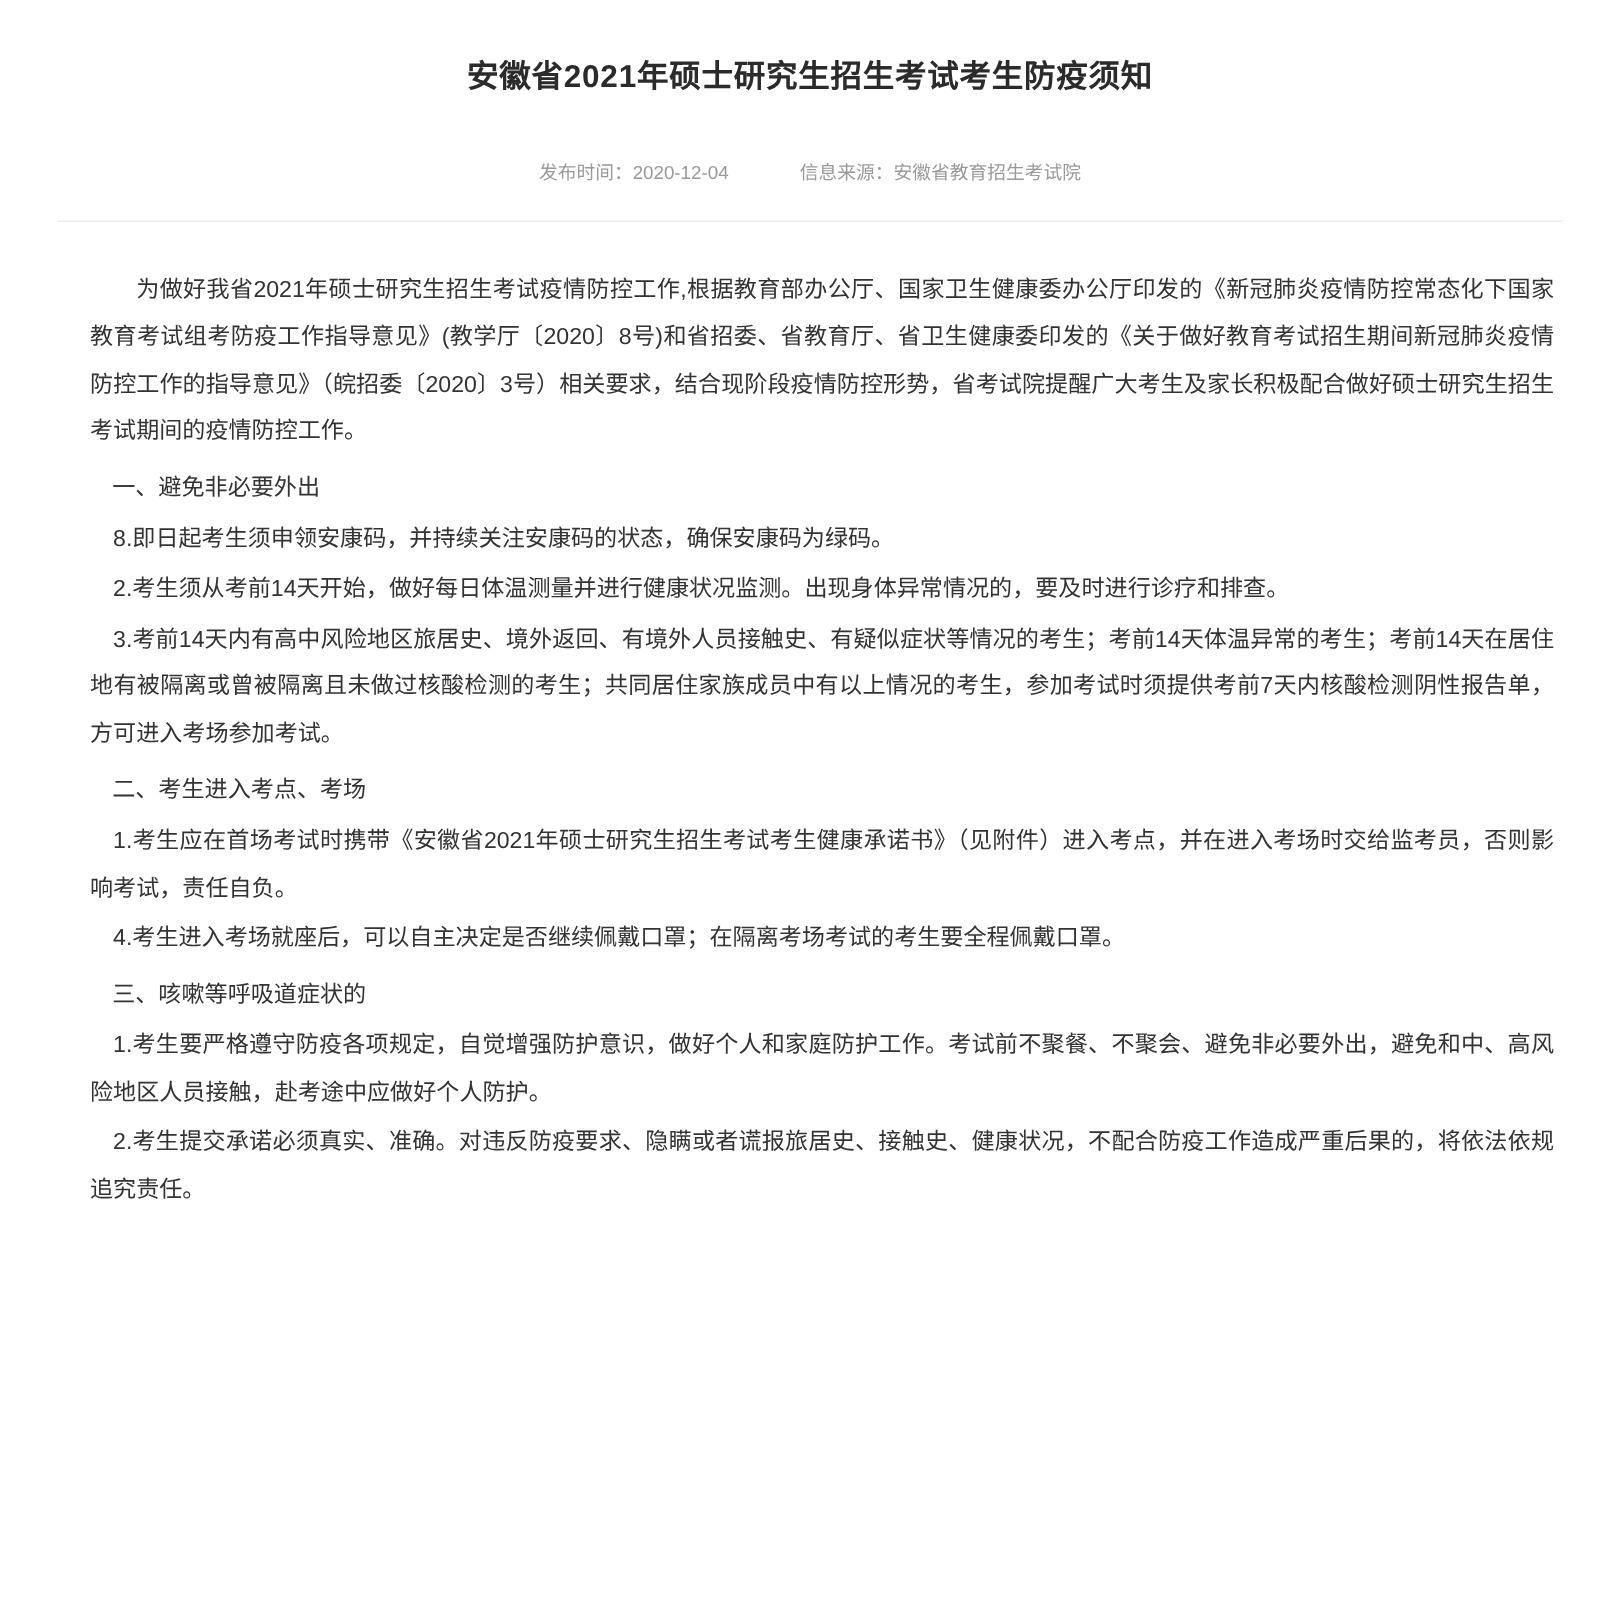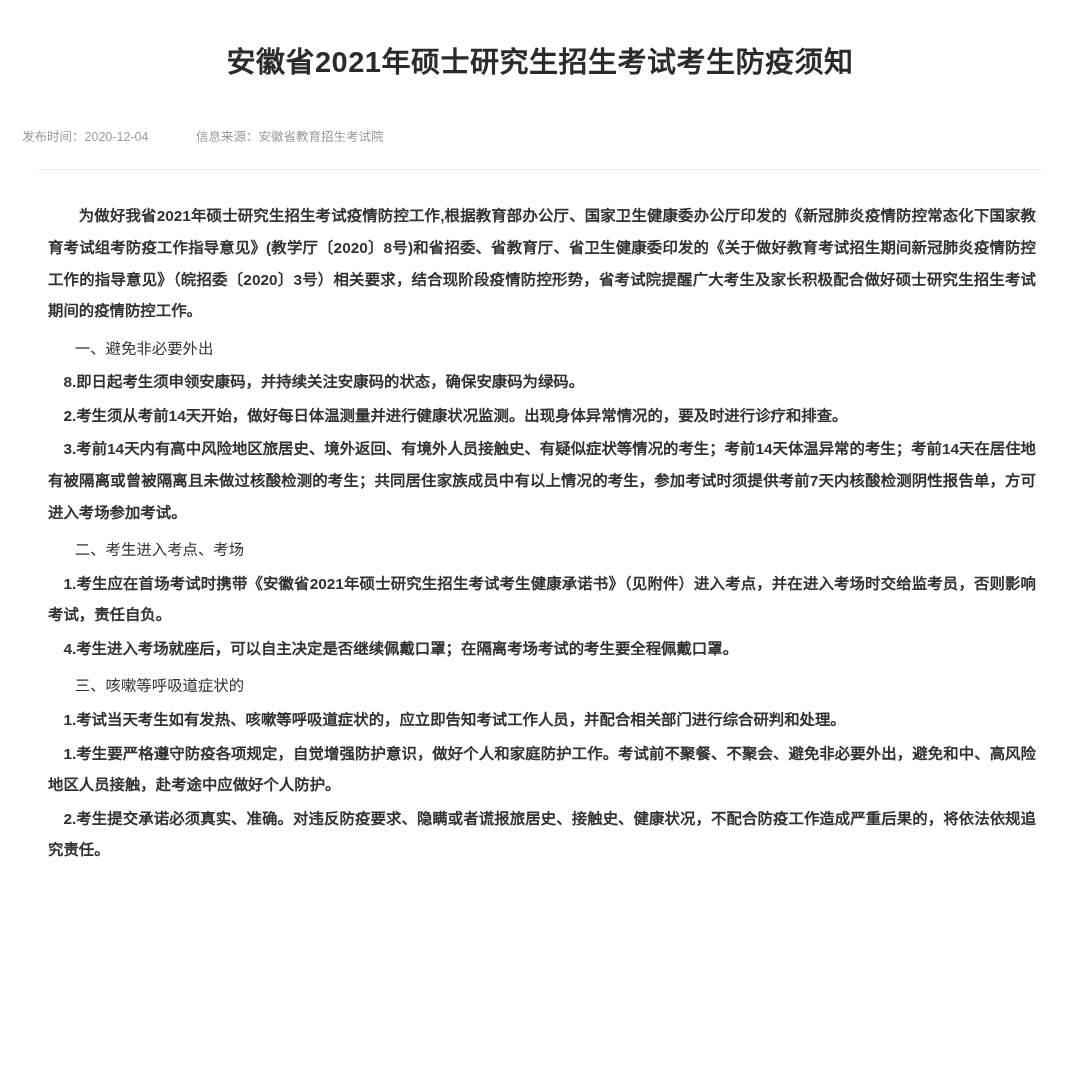--- a/index.html
+++ b/index.html
@@ -14,29 +14,30 @@
     color: #333333;
   }
   .page {
     width: 1080px;
     box-sizing: border-box;
     padding: 0 0 0 0;
     background: #ffffff;
   }
   .doc-title {
     text-align: center;
-    font-size: 29px;
+    font-size: 21px;
     font-weight: bold;
     color: #2b2b2b;
     letter-spacing: 0.5px;
     padding-top: 22px;
     padding-bottom: 4px;
     line-height: 1.5;
   }
   .meta-row {
+    text-align: center;
     font-size: 12.5px;
     color: #9a9a9a;
     padding-top: 18px;
     padding-bottom: 2px;
   }
   .meta-row .meta-item {
     display: inline-block;
     margin: 0 22px;
   }
   .meta-label {
@@ -50,23 +51,22 @@
     background: #ececec;
     margin: 22px 38px 0 38px;
   }
   .content {
     padding: 30px 44px 10px 44px;
     font-size: 15.4px;
     line-height: 2.05;
     color: #333333;
   }
   .para {
-    margin: 0 0 2px 4px;
+    margin: 0 0 2px 16px;
     text-align: justify;
-    font-weight: bold;
   }
   .para.indent2 {
     text-indent: 2em;
   }
   .para.indent1 {
     text-indent: 1em;
   }
   .section-head {
     margin: 6px 0 2px 0;
     text-indent: 2em;
@@ -98,21 +98,20 @@
     <p class="section-head">一、避免非必要外出</p>
     <p class="para indent1">8.即日起考生须申领安康码，并持续关注安康码的状态，确保安康码为绿码。</p>
     <p class="para indent1">2.考生须从考前14天开始，做好每日体温测量并进行健康状况监测。出现身体异常情况的，要及时进行诊疗和排查。</p>
     <p class="para indent1">3.考前14天内有高中风险地区旅居史、境外返回、有境外人员接触史、有疑似症状等情况的考生；考前14天体温异常的考生；考前14天在居住地有被隔离或曾被隔离且未做过核酸检测的考生；共同居住家族成员中有以上情况的考生，参加考试时须提供考前7天内核酸检测阴性报告单，方可进入考场参加考试。</p>
 
     <p class="section-head">二、考生进入考点、考场</p>
     <p class="para indent1">1.考生应在首场考试时携带《安徽省2021年硕士研究生招生考试考生健康承诺书》（见附件）进入考点，并在进入考场时交给监考员，否则影响考试，责任自负。</p>
     <p class="para indent1">4.考生进入考场就座后，可以自主决定是否继续佩戴口罩；在隔离考场考试的考生要全程佩戴口罩。</p>
 
     <p class="section-head">三、咳嗽等呼吸道症状的</p>
-    <p class="para indent1">1.考试当天考生如有发热、咳嗽等呼吸道症状的，应立即告知考试工作人员，并配合相关部门进行综合研判和处理。</p>
 
 
     <p class="para indent1">1.考生要严格遵守防疫各项规定，自觉增强防护意识，做好个人和家庭防护工作。考试前不聚餐、不聚会、避免非必要外出，避免和中、高风险地区人员接触，赴考途中应做好个人防护。</p>
     <p class="para indent1">2.考生提交承诺必须真实、准确。对违反防疫要求、隐瞒或者谎报旅居史、接触史、健康状况，不配合防疫工作造成严重后果的，将依法依规追究责任。</p>
 
   </div>
 
 </div>
 
 </body></html>

